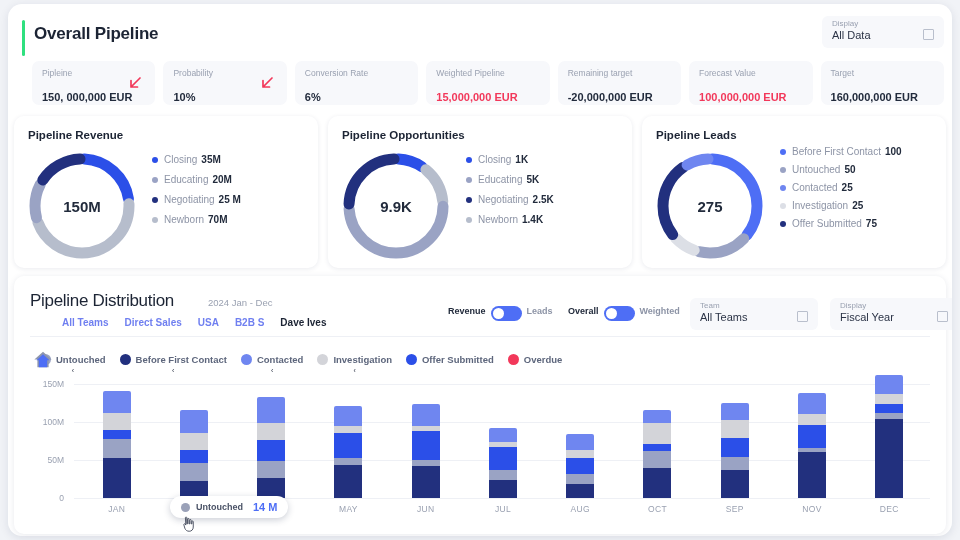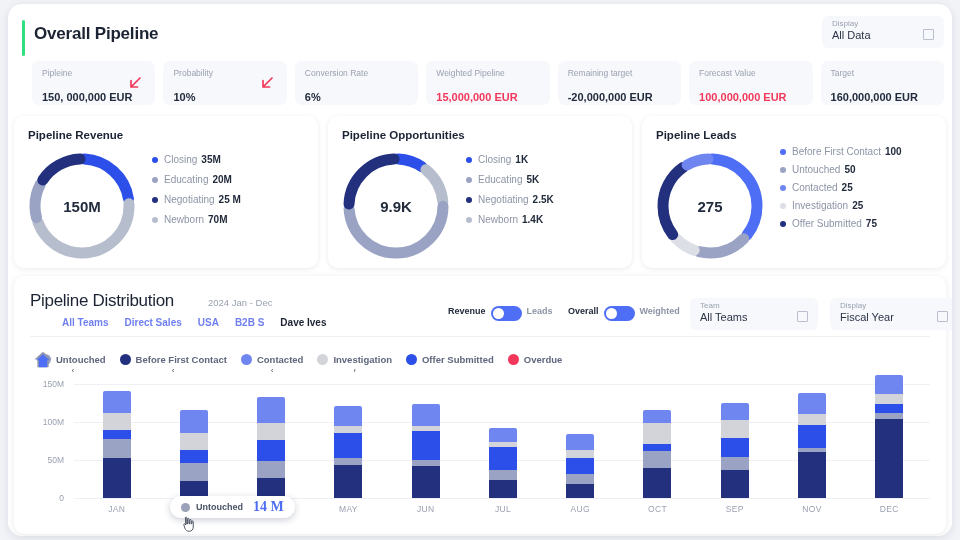--- a/index.html
+++ b/index.html
@@ -147,21 +147,21 @@
   }
 
   .tooltip{
     position:absolute;left:162px;top:492px;height:22px;
     background:#ffffff;border-radius:11px;
     box-shadow:0 2px 7px rgba(20,30,70,.22);
     display:flex;align-items:center;padding:0 11px;gap:6px;z-index:9;
   }
   .tt-dot{width:9px;height:9px;border-radius:50%;background:#9aa1b8;flex:none;}
   .tt-label{font-size:9px;color:#4a5266;font-weight:bold;}
-  .tt-val{font-size:14px;color:#4e6ef5;font-weight:bold;margin-left:4px;font-family:Liberation Serif, serif;}
+  .tt-val{font-size:11px;color:#4e6ef5;font-weight:bold;margin-left:4px;}
   .hand-cursor{position:absolute;left:173px;top:512px;width:14px;height:16px;z-index:10;}
 </style>
 </head>
 <body>
 
 <div class="page">
 <div class="shell">
 
   <div class="topcard">
     <div class="accentbar"></div>

